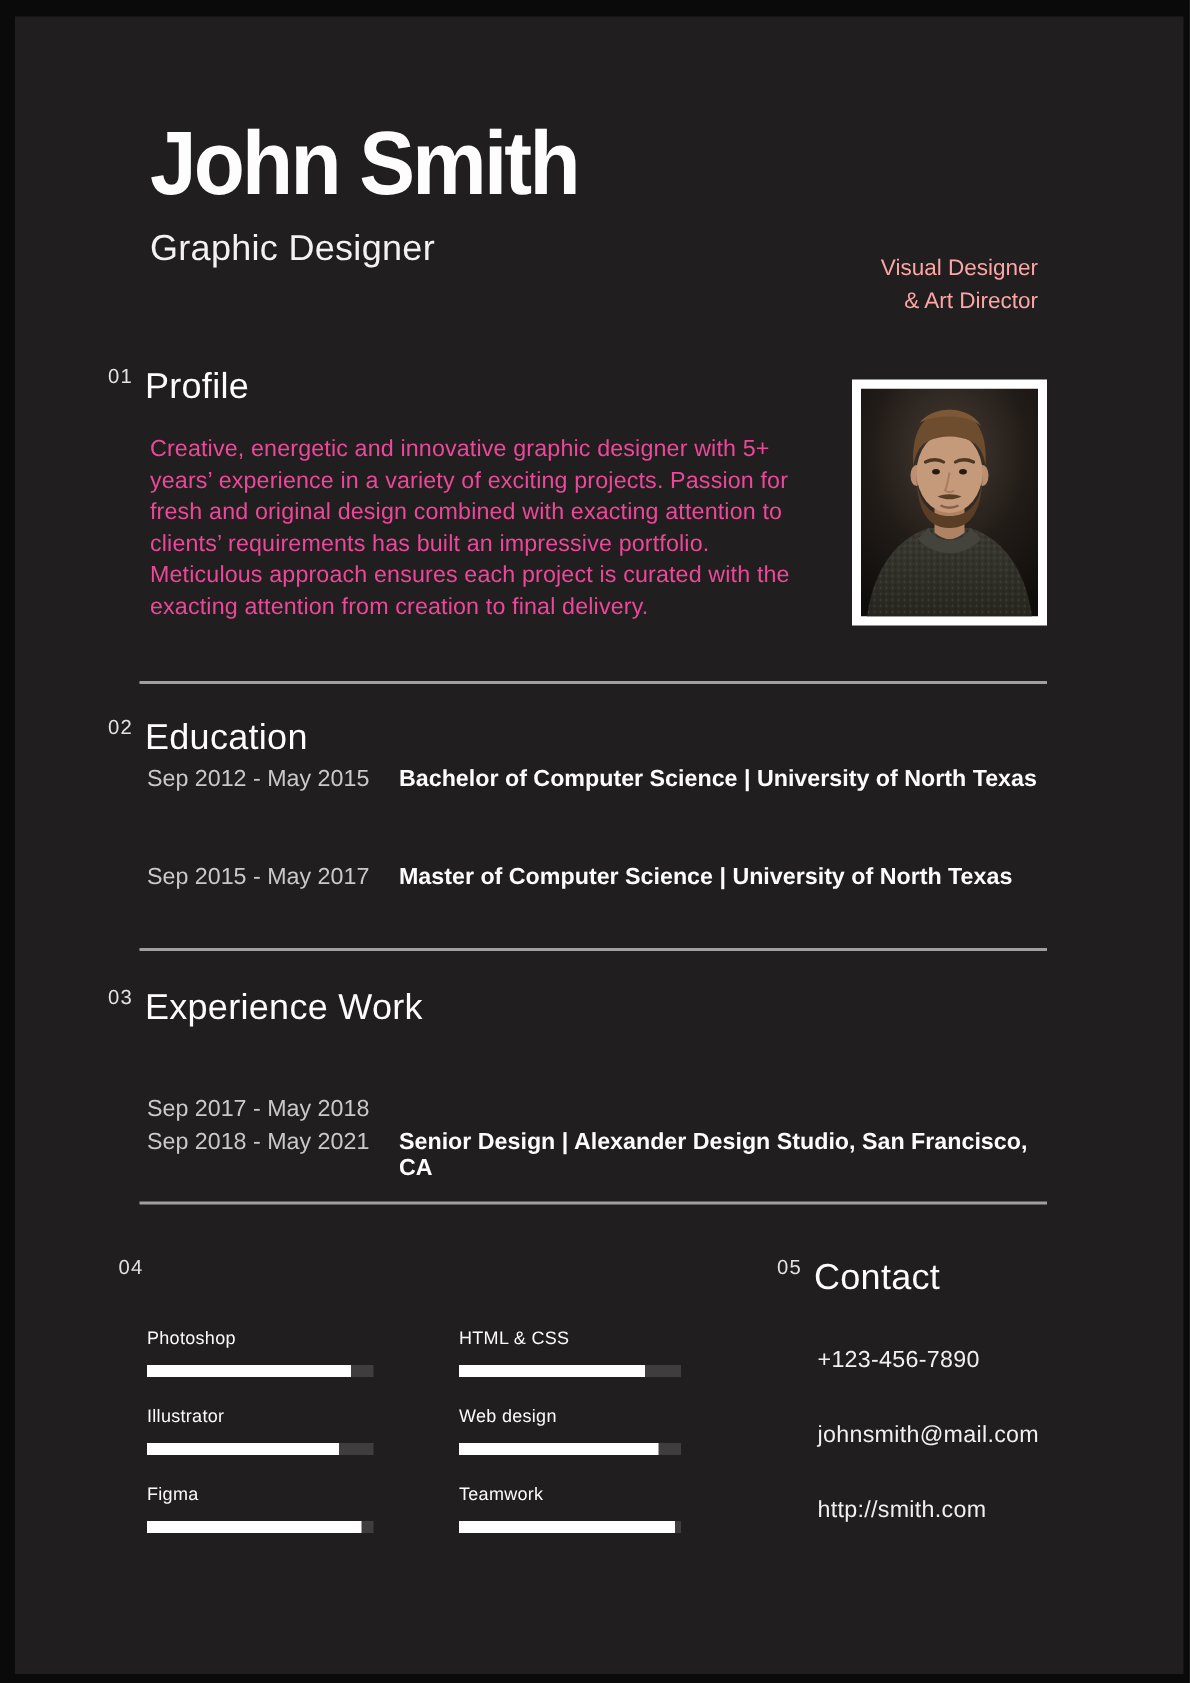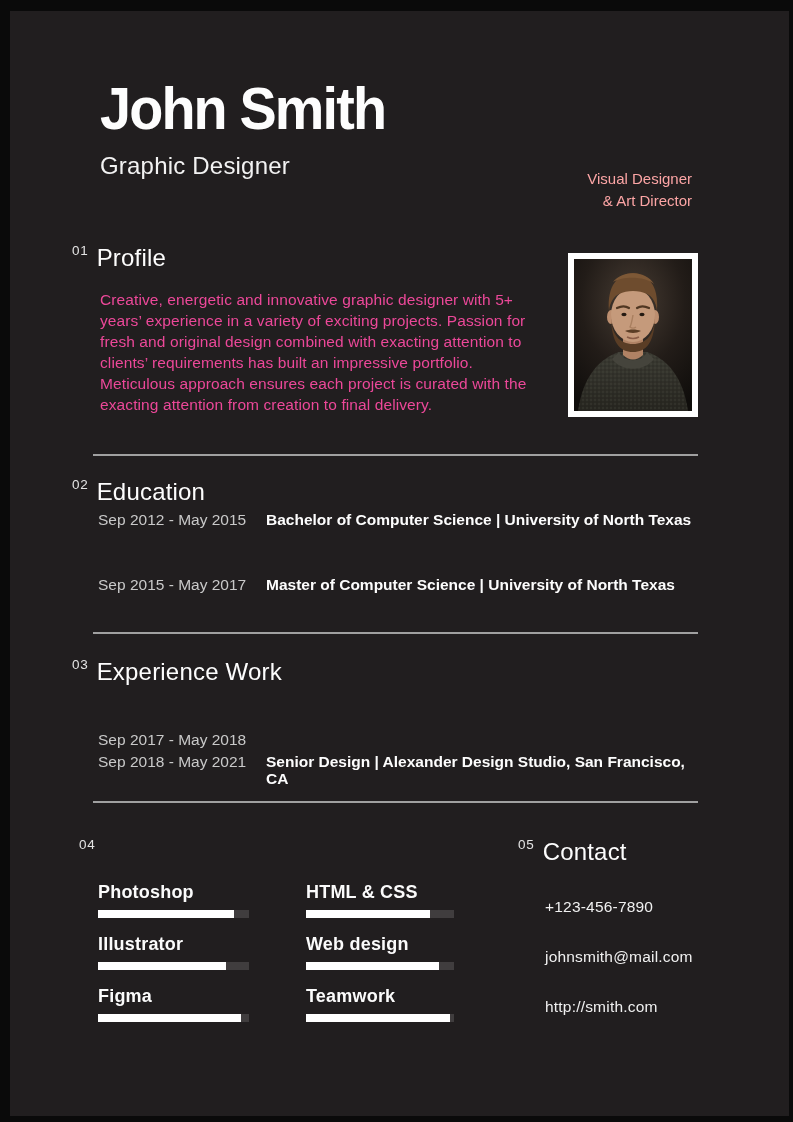--- a/index.html
+++ b/index.html
@@ -77,21 +77,21 @@
   .entry-row .dates { width:168px; flex-shrink:0; color:#c9c9c9; font-weight:400; }
   .entry-row .detail { font-weight:700; color:#fdfdfd; }
   .edu-0 { top:511px; }
   .edu-1 { top:576px; }
   .exp-0 { top:705px;margin-top:26px; }
   .exp-1 { top:753px; }
 
   
   .skill { position:absolute; }
   .skill .label {
-    font-size:18px; line-height:16px; font-weight:700;
+    font-size:12px; line-height:16px; font-weight:400;
     color:#fbfbfb; margin-bottom:10px; letter-spacing:0.2px;
   }
   .bar-track { width:100%; height:8px; background:#403d3e; }
   .bar-fill  { height:8px; background:#ffffff; }
   .sk-0 { left:98px;  top:884px; width:151px; }
   .sk-1 { left:98px;  top:936px; width:151px; }
   .sk-2 { left:98px;  top:988px; width:151px; }
   .sk-3 { left:306px; top:884px; width:148px; }
   .sk-4 { left:306px; top:936px; width:148px; }
   .sk-5 { left:306px; top:988px; width:148px; }

